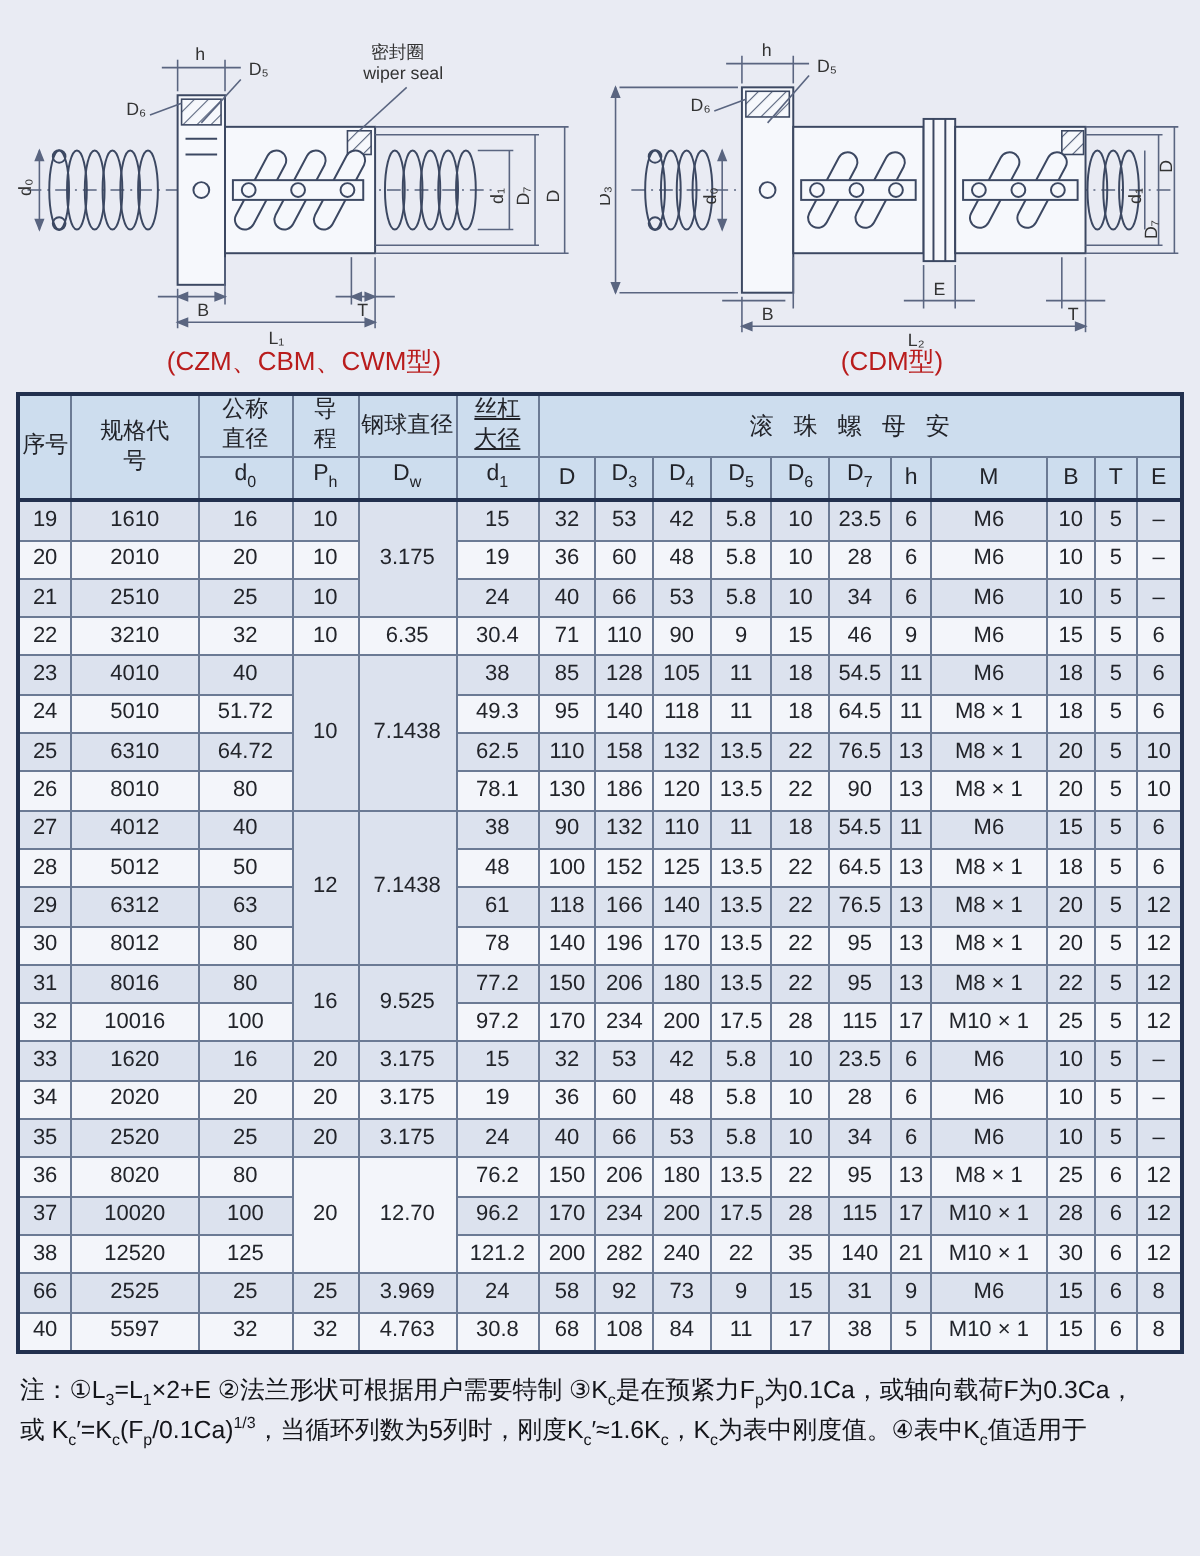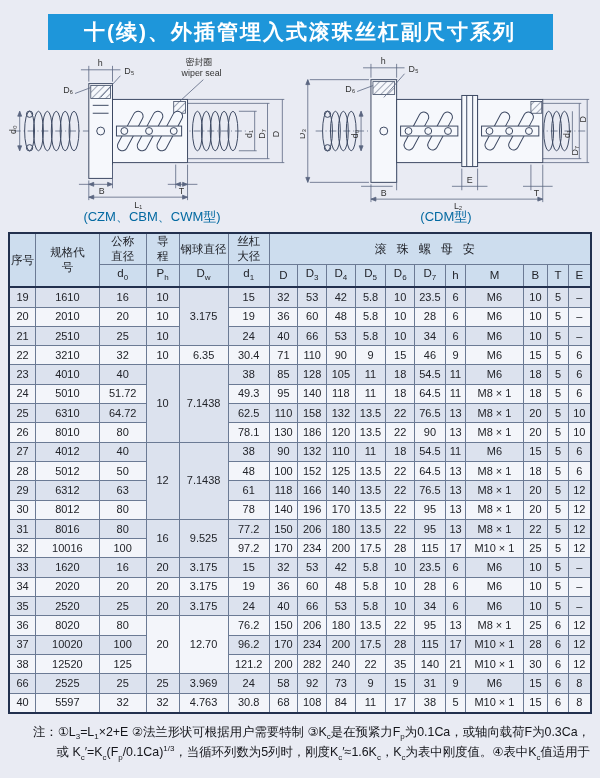--- a/index.html
+++ b/index.html
@@ -17,21 +17,21 @@
     width:505px;height:36px;margin:0 auto;
     background:var(--title-bg,#1e96da);
     color:#fff;font-size:21px;font-weight:bold;letter-spacing:2px;
     display:flex;align-items:center;justify-content:center;
   }
 
   
   .diagrams{display:flex;justify-content:space-between;margin-top:4px;height:172px;}
   .diagram{display:flex;flex-direction:column;align-items:center;}
   .diagram svg{display:block;}
-  .caption{font-size:13px;color:#0369a1;margin-top:-2px;}
+  .caption{font-size:13px;color:#b91c1c;margin-top:-2px;}
   .dwg{stroke:#3c4862;stroke-width:1;fill:none;}
   .dwg-fill{stroke:#3c4862;stroke-width:1;fill:#f6f8fc;}
   .dim{stroke:#5a6580;stroke-width:0.8;fill:none;}
   svg text{font-family:"Liberation Sans","DejaVu Sans",sans-serif;font-size:9px;fill:#333;stroke:none;}
 
   
   table{
     border-collapse:collapse;table-layout:fixed;width:584px;
     margin-top:6px;
     border:2px solid #22304e;
@@ -48,28 +48,27 @@
   thead{border-bottom:2px solid #22304e;}
   th.group{letter-spacing:10px;font-size:12px;}
   tbody tr{background:var(--row-even,#f3f5fa);}
   tbody tr.odd{background:var(--row-odd,#dce2ee);}
   tbody td{height:16.3px;}
   sub{font-size:8px;}
   sup{font-size:8px;}
 
   
   .notes{margin-top:9px;font-size:12.4px;line-height:1.5;color:#14151a;padding:0 2px;}
-  .notes div{margin:0;text-align:right;}
+  .notes div{margin:0;}
 </style>
 </head>
 <body>
 
 <div class="page">
 
-  <div class="title-bar">十(续)、外插管埋入式滚珠丝杠副尺寸系列</div>
 
   <div class="diagrams">
 
     <div class="diagram">
       <svg width="288" height="158" viewBox="0 0 288 158">
         <defs>
           <pattern id="h1" width="5" height="5" patternTransform="rotate(45)" patternUnits="userSpaceOnUse">
             <line x1="0" y1="0" x2="0" y2="5" stroke="#55617a" stroke-width="1.1"></line>
           </pattern>
         </defs>
@@ -311,21 +310,21 @@
         <col style="width:20px">
       <col style="width:22px">
     </colgroup>
     <thead>
       <tr>
         <th rowspan="2">序号</th>
         <th rowspan="2" style="padding:0 14px;text-align:center;">规格代号</th>
         <th style="padding:0 8px;">公称直径</th>
         <th style="padding:0 8px;text-align:center;">导程</th>
         <th style="padding:0 0;">钢球直径</th>
-        <th style="padding:0 6px;">丝杠大径</th>
+        <th style="padding:0 6px;text-decoration:underline;">丝杠大径</th>
         <th colspan="11" class="group">滚珠螺母安</th>
       </tr>
       <tr id="sub-header-row">
           <th>d<sub>0</sub></th>
           <th>P<sub>h</sub></th>
           <th>D<sub>w</sub></th>
           <th>d<sub>1</sub></th>
           <th>D</th>
           <th>D<sub>3</sub></th>
           <th>D<sub>4</sub></th>

